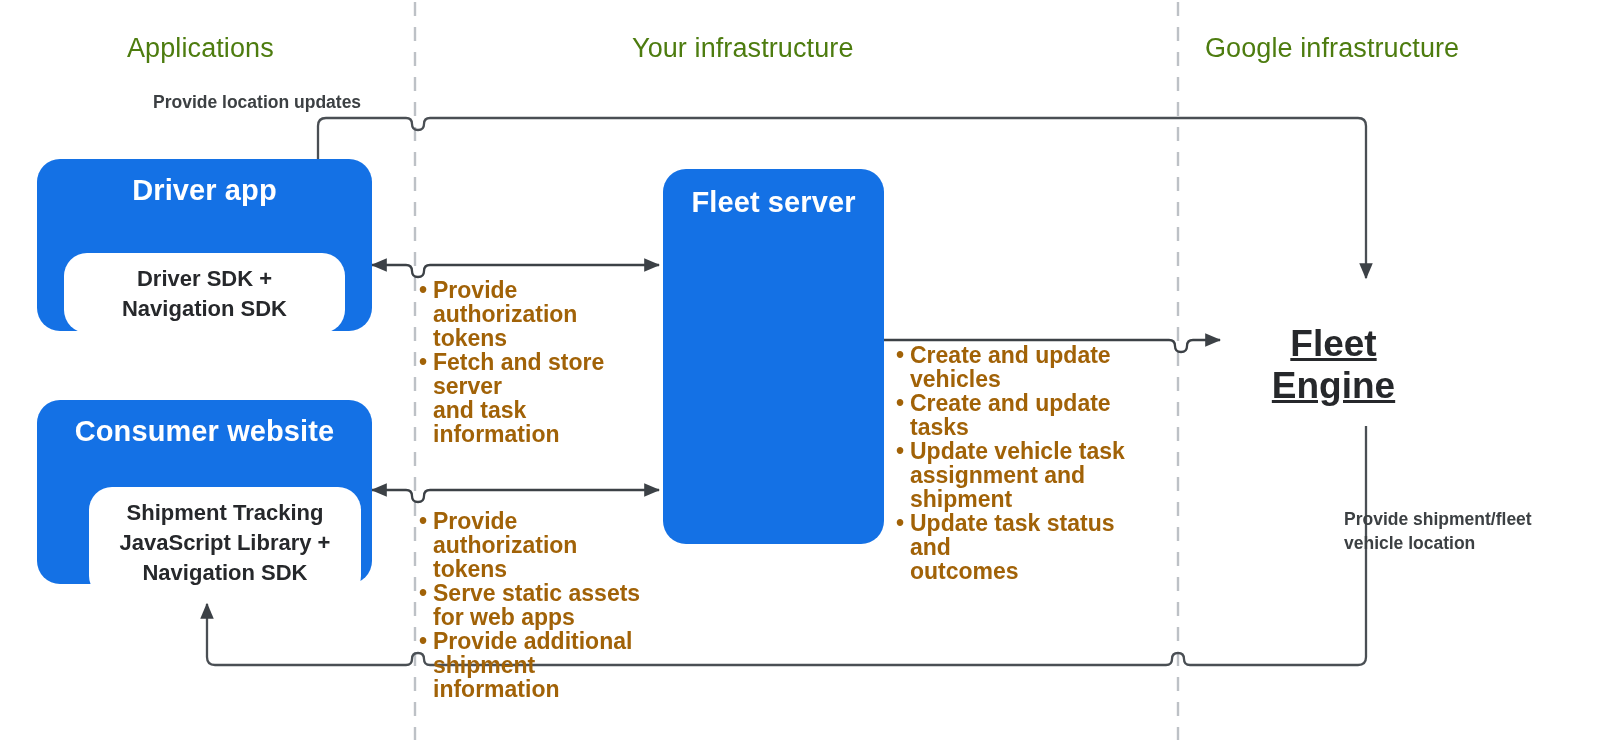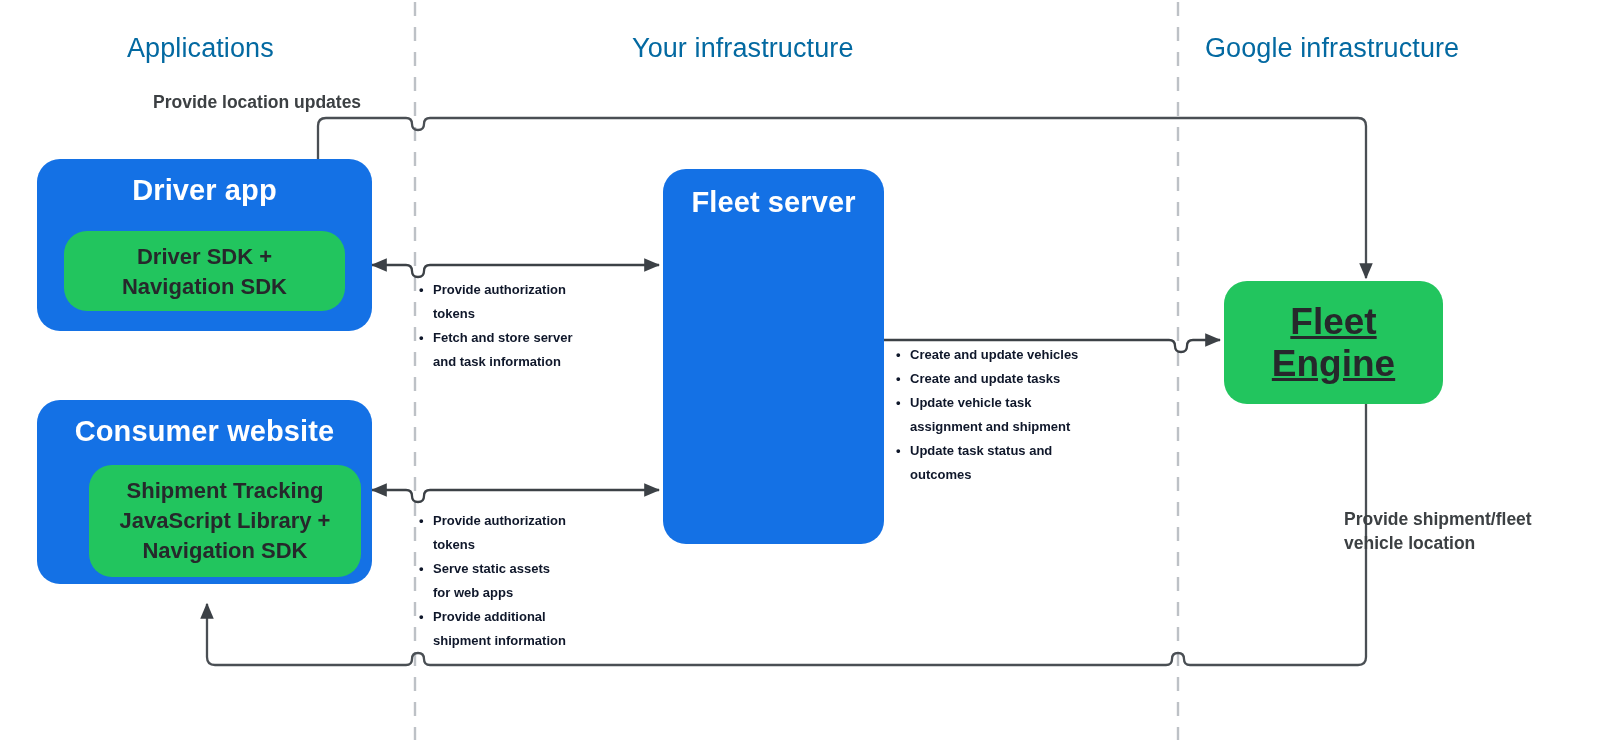--- a/index.html
+++ b/index.html
@@ -27,36 +27,37 @@
     width: 1602px;
     height: 742px;
     pointer-events: none;
   }
 
   
   .zone-header {
     position: absolute;
     font-size: 27px;
     font-weight: 400;
-    color: #0369a1;
+    color: #4d7c0f;
     white-space: nowrap;
     letter-spacing: 0.1px;
   }
 
   
   .node {
     position: absolute;
     box-sizing: border-box;
     border-radius: 23px;
   }
   .node.blue {
     background: #1471e5;
   }
   .node.yellow {
-    background: #22c55e;
+    background: #ffffff;
+    margin-top: 22px;
   }
   .node-title {
     position: absolute;
     left: 0;
     width: 100%;
     text-align: center;
     color: #ffffff;
     font-size: 29px;
     font-weight: 700;
     letter-spacing: 0.1px;
@@ -92,22 +93,22 @@
     font-size: 17.5px;
     font-weight: 700;
     line-height: 24px;
     white-space: pre-line;
   }
   .bullets {
     position: absolute;
     margin: 0;
     padding: 0;
     list-style: none;
-    color: #0f172a;
-    font-size: 13px;
+    color: #a16207;
+    font-size: 23px;
     font-weight: 700;
     line-height: 24px;
   }
   .bullets li {
     position: relative;
     padding-left: 14px;
     white-space: pre-line;
   }
   .bullets li::before {
     content: "\2022";

